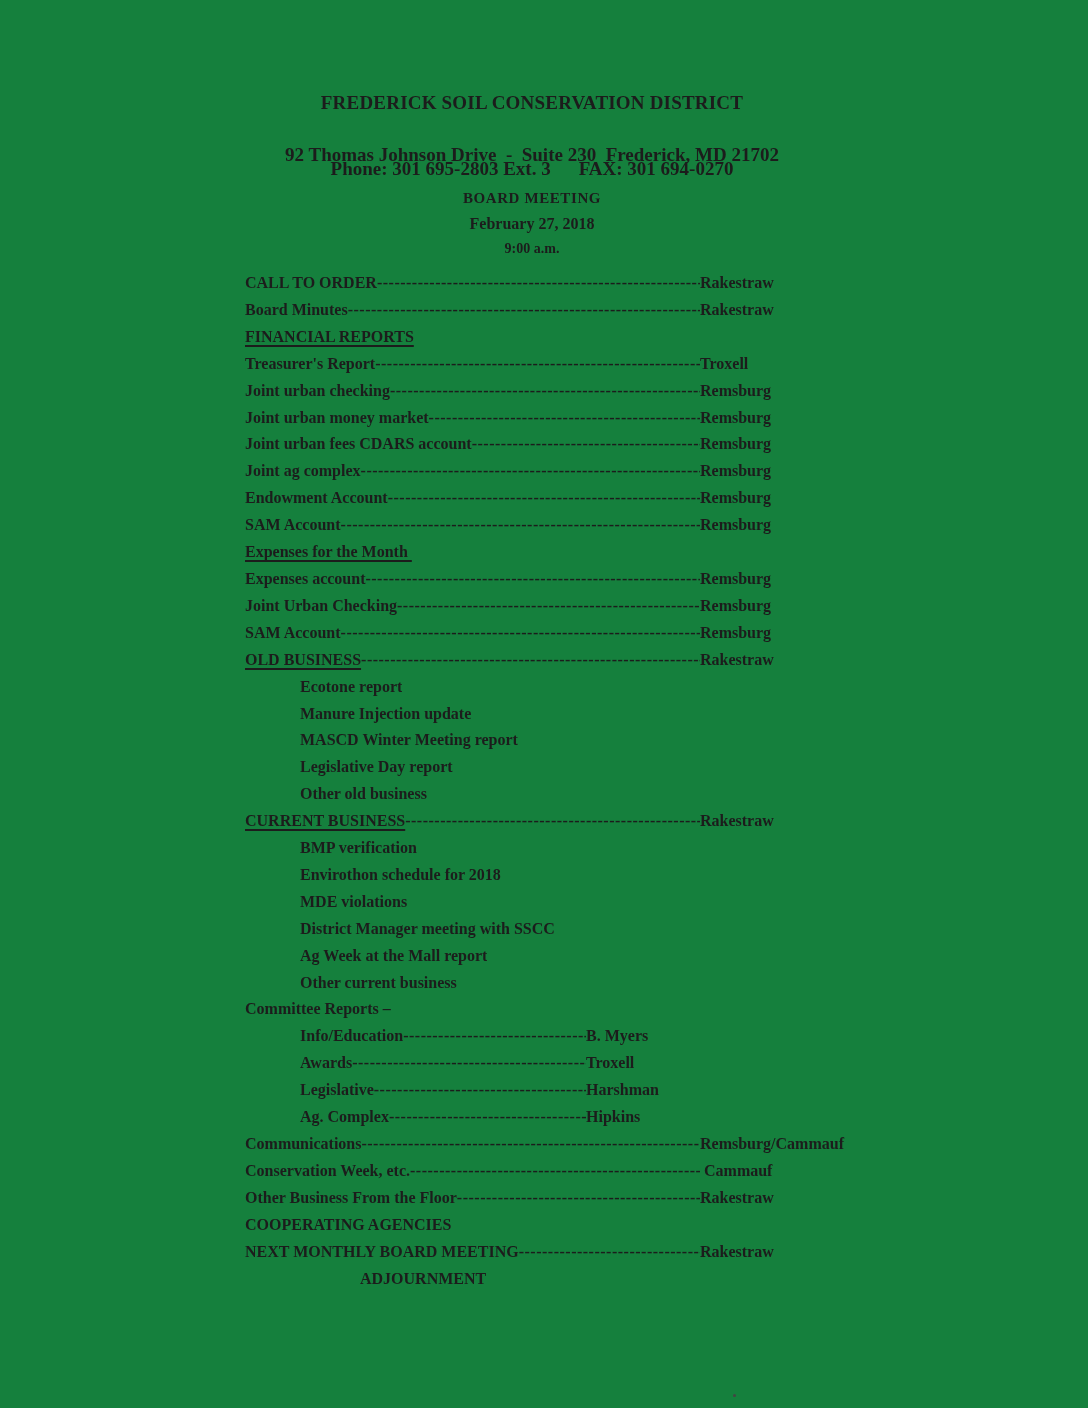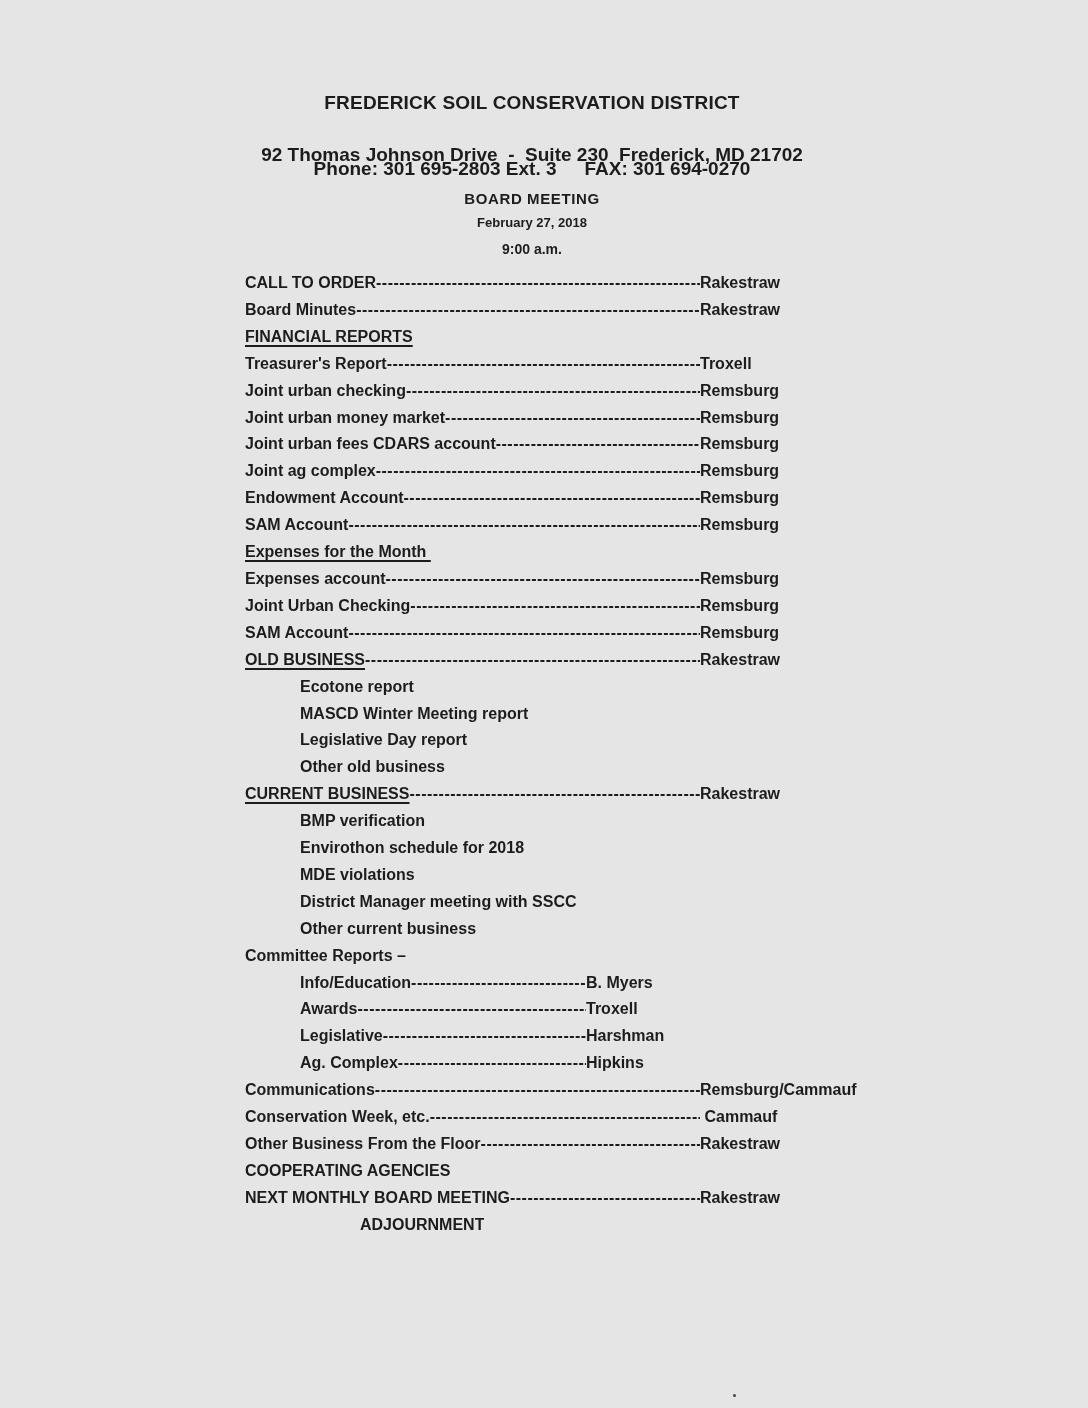--- a/index.html
+++ b/index.html
@@ -12,38 +12,39 @@
     height: 1408px;
     position: relative;
     font-family: "Liberation Sans", sans-serif;
     color: #1c1c1c;
     font-weight: bold;
     -webkit-font-smoothing: antialiased;
   }
   .page {
     position: absolute;
     inset: 0;
-    background: #e5e5e5;
+    background: #15803d;
     overflow: hidden;
+    font-family: Liberation Serif, serif;
   }
   
   .header { position: absolute; left: 0; top: 0; width: 1064px; }
   .header > div {
     position: absolute;
     left: 0;
     width: 100%;
     text-align: center;
     white-space: pre;
   }
   .h-org   { top: 92px;  font-size: 19px; letter-spacing: 0.2px; }
   .h-addr  { top: 144px; font-size: 19px; }
   .h-phone { top: 158px; font-size: 19px; display: flex; justify-content: center; gap: 28px; }
   .h-phone span { white-space: pre; }
   .h-meet  { top: 190px; font-size: 15px; letter-spacing: 0.6px; }
-  .h-date  { top: 215px; font-size: 13px; }
+  .h-date  { top: 215px; font-size: 16px; }
   .h-time  { top: 241px; font-size: 14px; }
   
   .agenda {
     position: absolute;
     left: 245px;
     top: 270px;
     width: 660px;
     font-size: 16px;
     line-height: 26.9px;
   }
@@ -199,20 +200,25 @@
         </span>
         <span class="presenter">Rakestraw</span>
       </div>
       <div class="row lvl1">
         <span class="left">
           <span class="label">Ecotone report</span>
         </span>
       </div>
       <div class="row lvl1">
         <span class="left">
+          <span class="label">Manure Injection update</span>
+        </span>
+      </div>
+      <div class="row lvl1">
+        <span class="left">
           <span class="label">MASCD Winter Meeting report</span>
         </span>
       </div>
       <div class="row lvl1">
         <span class="left">
           <span class="label">Legislative Day report</span>
         </span>
       </div>
       <div class="row lvl1">
         <span class="left">
@@ -241,20 +247,25 @@
           <span class="label">MDE violations</span>
         </span>
       </div>
       <div class="row lvl1">
         <span class="left">
           <span class="label">District Manager meeting with SSCC</span>
         </span>
       </div>
       <div class="row lvl1">
         <span class="left">
+          <span class="label">Ag Week at the Mall report</span>
+        </span>
+      </div>
+      <div class="row lvl1">
+        <span class="left">
           <span class="label">Other current business</span>
         </span>
       </div>
       <div class="row lvl0">
         <span class="left">
           <span class="label">Committee Reports –</span>
         </span>
       </div>
       <div class="row lvl1 leader-short">
         <span class="left">

